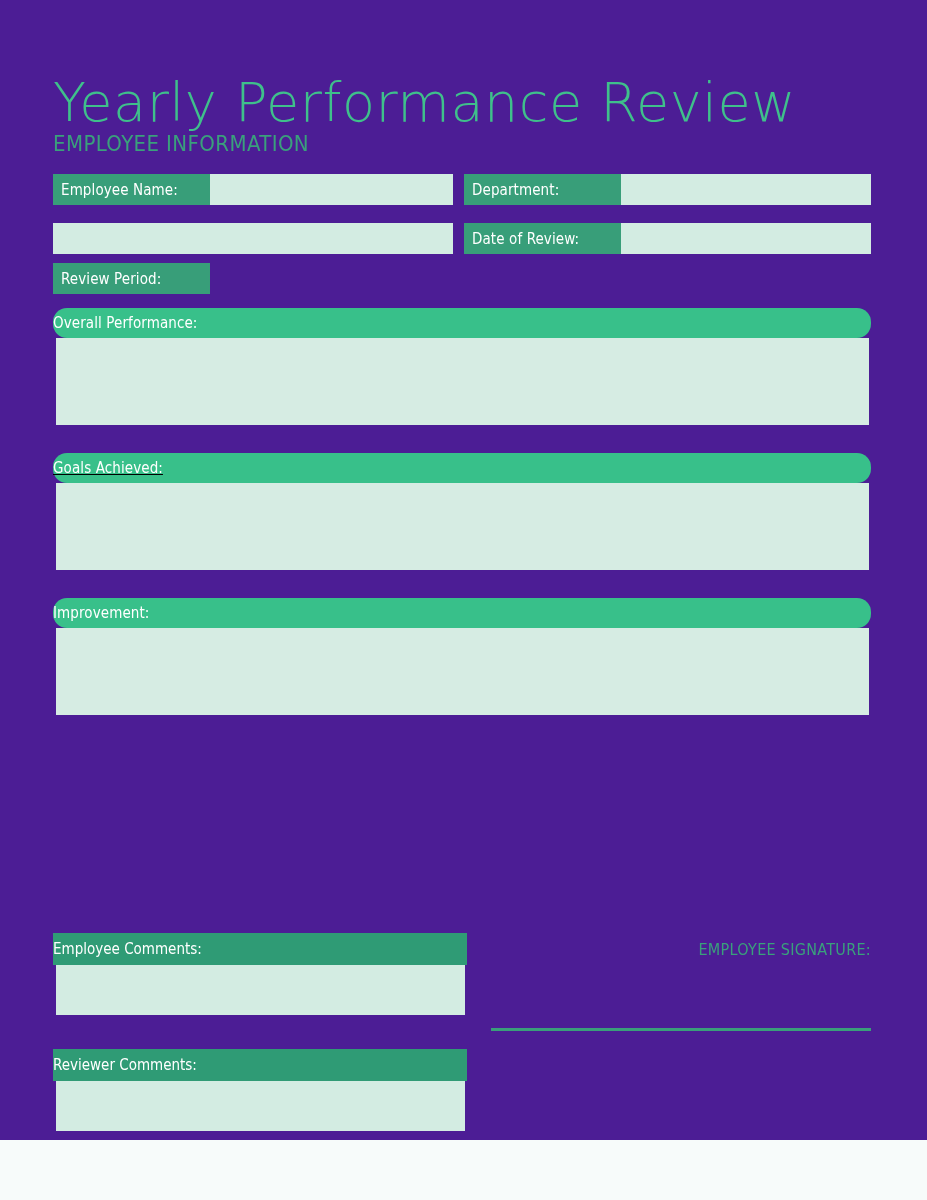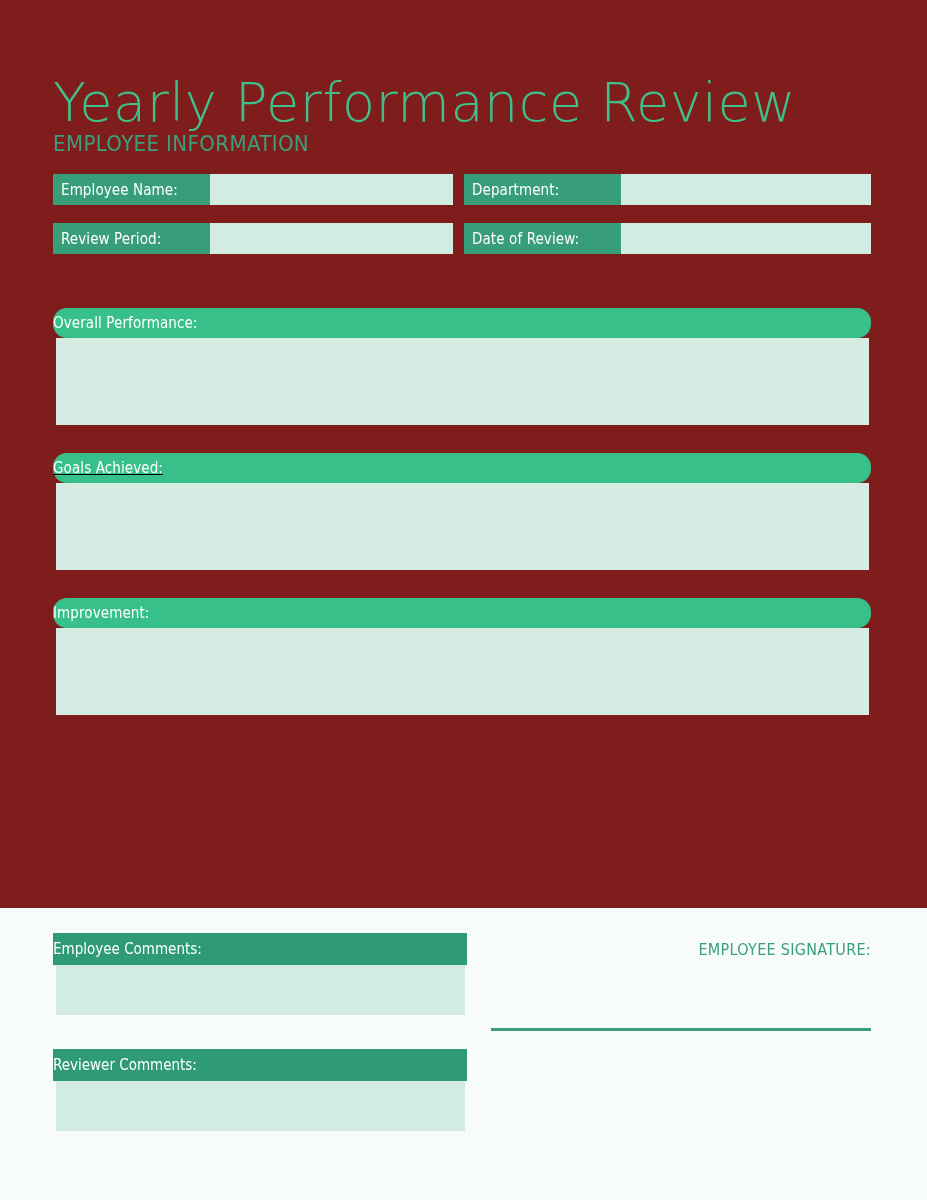--- a/index.html
+++ b/index.html
@@ -12,22 +12,22 @@
     height: 1200px;
     background: #f7fbfa;
     font-family: "Liberation Sans", sans-serif;
     overflow: hidden;
     position: relative;
   }
 
   .page {
     position: relative;
     width: 927px;
-    height: 908px;
-    background: #7f1d1d;
+    height: 1140px;
+    background: #4c1d95;
   }
 
   
   .doc-title {
     position: absolute;
     left: 53px;
     top: 36px;
     font-size: 54px;
     font-weight: 300;
     letter-spacing: 0.5px;
@@ -83,21 +83,21 @@
     font-stretch: condensed;
     display: flex;
     align-items: center;
     padding: 0 10px 0 8px;
     box-sizing: border-box;
     white-space: nowrap;
     letter-spacing: 0.1px;
   }
   .info-label.w-name   { width: 157px; }
   .info-label.w-dept   { width: 157px; }
-  .info-label.w-period { width: 157px; }
+  .info-label.w-period { width: 157px; margin-top: 40px; }
   .info-label.w-date   { width: 157px; }
 
   .info-input {
     position: absolute;
     top: 0;
     height: 31px;
     background: transparent;
     border: 0;
     outline: none;
     font-size: 15px;

